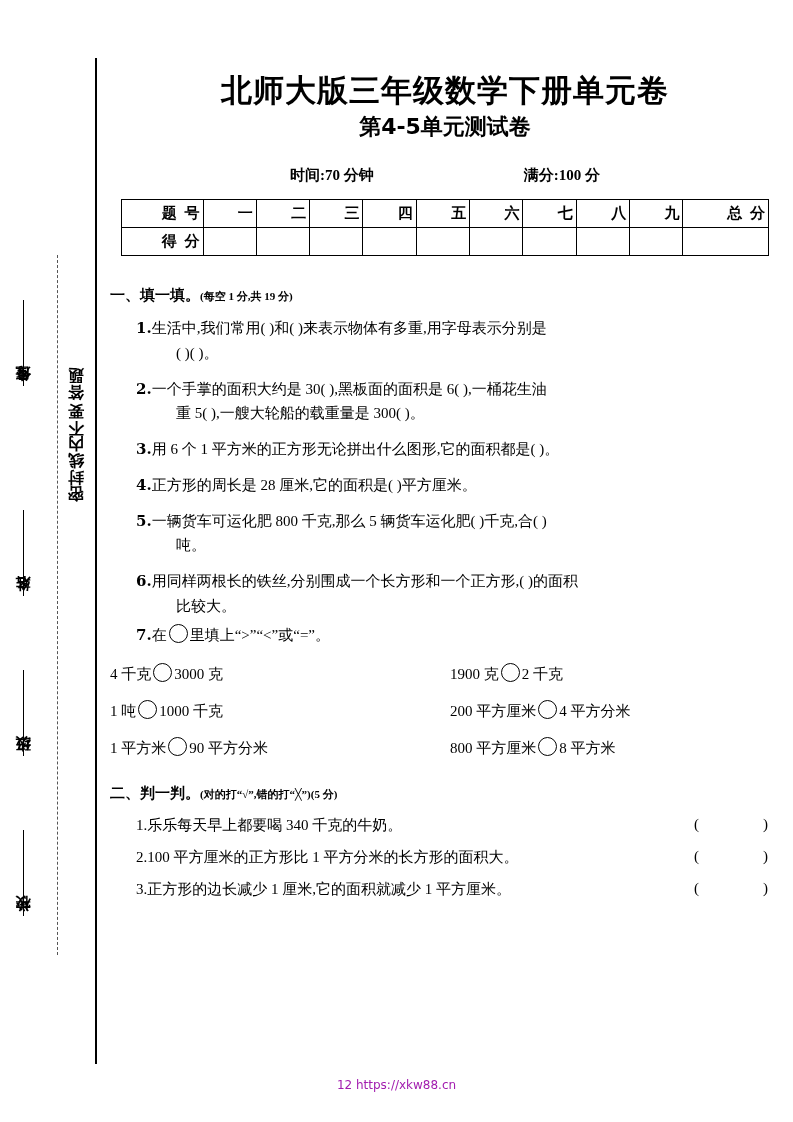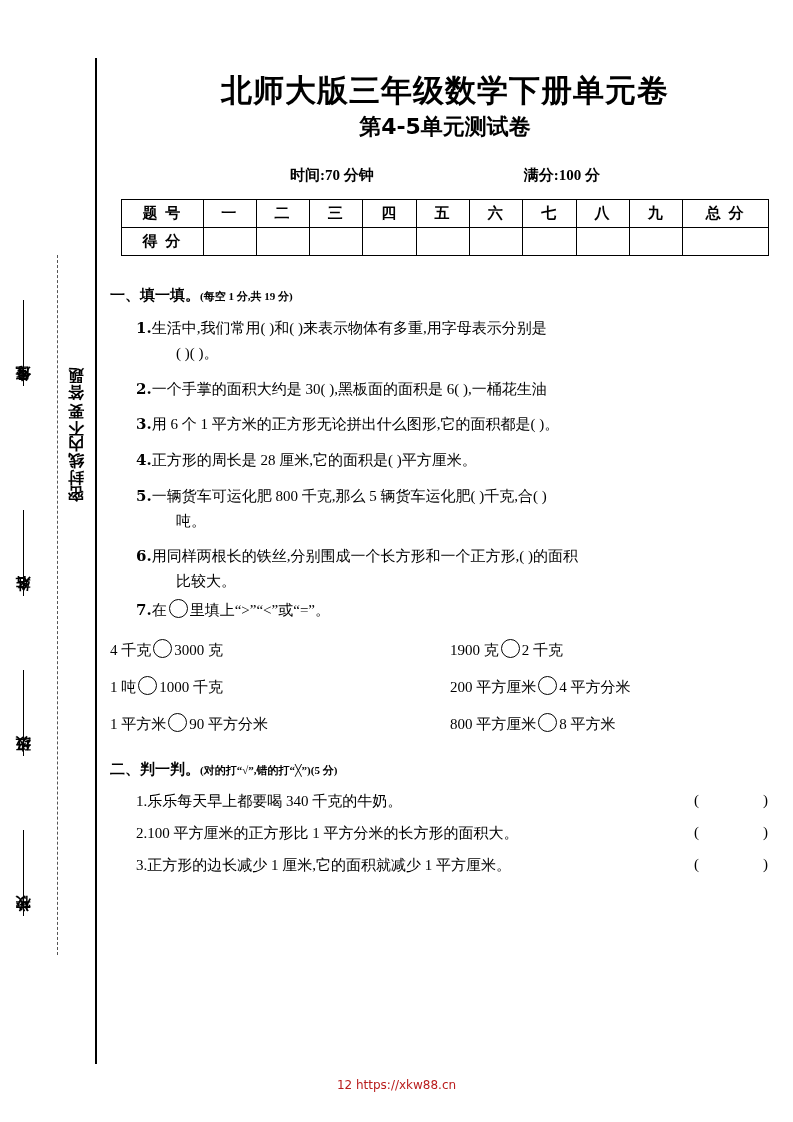--- a/index.html
+++ b/index.html
@@ -100,21 +100,21 @@
   
   #score-table {
     margin: 14px auto 0 auto;
     border-collapse: collapse;
     width: 648px;
     table-layout: fixed;
   }
   #score-table td {
     border: 1.4px solid #000;
     height: 25px;
-    text-align: center;
+    text-align: right;
     font-size: 15px;
     font-weight: bold;
     letter-spacing: 2px;
   }
   #score-table .hdr-cell { width: 78px; }
   #score-table .num-cell { width: 50px; }
   #score-table .total-cell { width: 82px; }
 
   
   .section-head {
@@ -173,21 +173,21 @@
     padding-right: 12px;
     box-sizing: border-box;
   }
 
   #footer {
     position: absolute;
     left: 0; right: 0;
     top: 1078px;
     text-align: center;
     font-size: 12px;
-    color: #b91c1c;
+    color: #a21caf;
     font-family: "DejaVu Sans", "Liberation Sans", sans-serif;
   }
 </style>
 </head>
 <body>
 
 <div id="seal-area">
   <div class="seal-rule-solid"></div>
   <div class="seal-rule-dashed"></div>
 
@@ -252,20 +252,21 @@
     <span>一、填一填。</span><span class="pts">(每空 1 分,共 19 分)</span>
   </div>
 
   <div class="q">
     <span class="qn">1.</span><span>生活中,我们常用(      )和(        )来表示物体有多重,用字母表示分别是</span>
     <div class="q2">(      )(      )。</div>
   </div>
 
   <div class="q">
     <span class="qn">2.</span><span>一个手掌的面积大约是 30(        ),黑板面的面积是 6(        ),一桶花生油</span>
+    <div class="q2">重 5(      ),一艘大轮船的载重量是 300(       )。</div>
   </div>
 
   <div class="q">
     <span class="qn">3.</span><span>用 6 个 1 平方米的正方形无论拼出什么图形,它的面积都是(       )。</span>
   </div>
 
   <div class="q">
     <span class="qn">4.</span><span>正方形的周长是 28 厘米,它的面积是(       )平方厘米。</span>
   </div>
 

